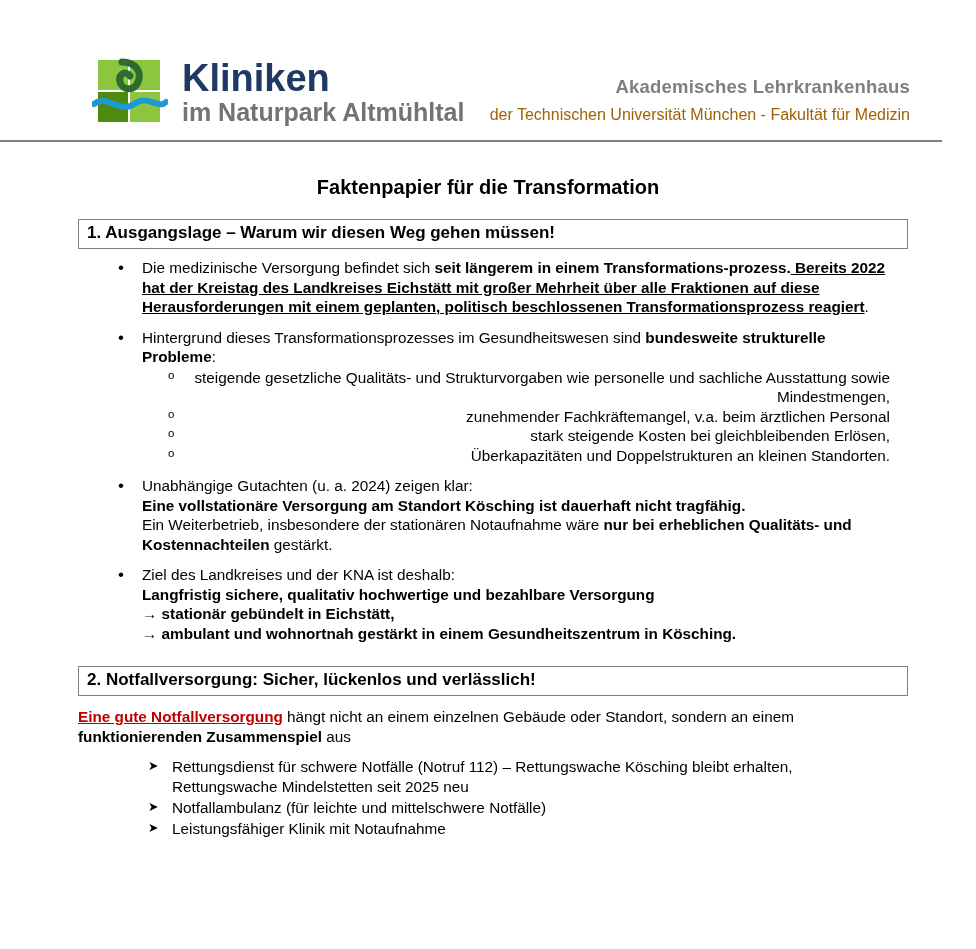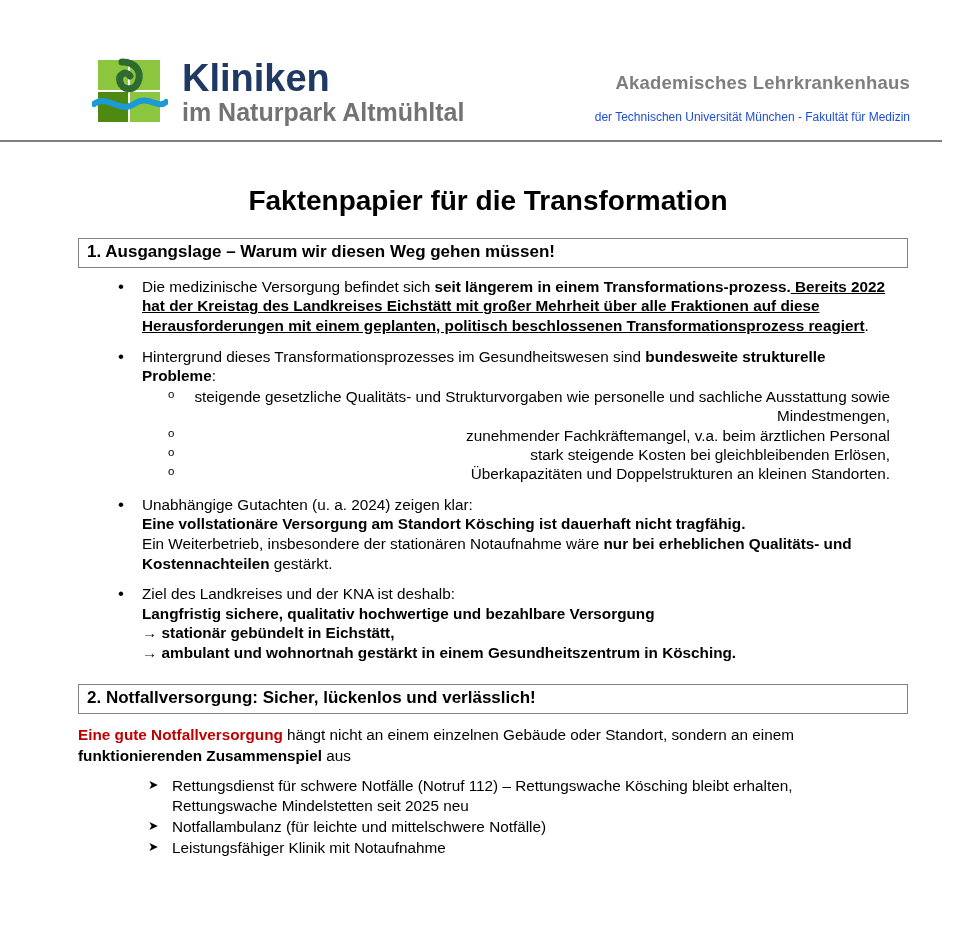--- a/index.html
+++ b/index.html
@@ -59,36 +59,36 @@
     text-align: right;
     padding-bottom: 6px;
   }
   .lehr-title {
     font-size: 18.5px;
     font-weight: bold;
     color: #7f7f7f;
     letter-spacing: 0.2px;
   }
   .lehr-sub {
-    font-size: 12px;
-    color: #1d4ed8;
-    margin-top: 16px;
+    font-size: 16px;
+    color: #a16207;
+    margin-top: 8px;
   }
   .header-rule {
     border-top: 2px solid #7f7f7f;
     margin: 10px 34px 0 0;
   }
 
   
   .doc-title {
     text-align: center;
-    font-size: 28px;
+    font-size: 20px;
     font-weight: bold;
     line-height: 1.35;
-    margin-top: 40px;
+    margin-top: 32px;
     padding: 0 60px;
   }
 
   
   .section-bar {
     margin: 18px 68px 0 78px;
     border: 1px solid #808080;
     padding: 3px 8px 5px 8px;
     font-size: 17px;
     font-weight: bold;
@@ -160,21 +160,21 @@
   }
   .para {
     margin-top: 11px;
     line-height: 1.33;
   }
   b { font-weight: bold; }
   .u-bold {
     font-weight: bold;
     text-decoration: underline;
   }
-  .red { color: #c00000; font-weight: bold; }
+  .red { color: #c00000; font-weight: bold; text-decoration: underline; }
   .nowrapline { display: block; }
 </style>
 </head>
 <body>
 
 <div class="page">
 
   <div class="header">
     <div class="logo-block">
       <div class="logo-mark">

